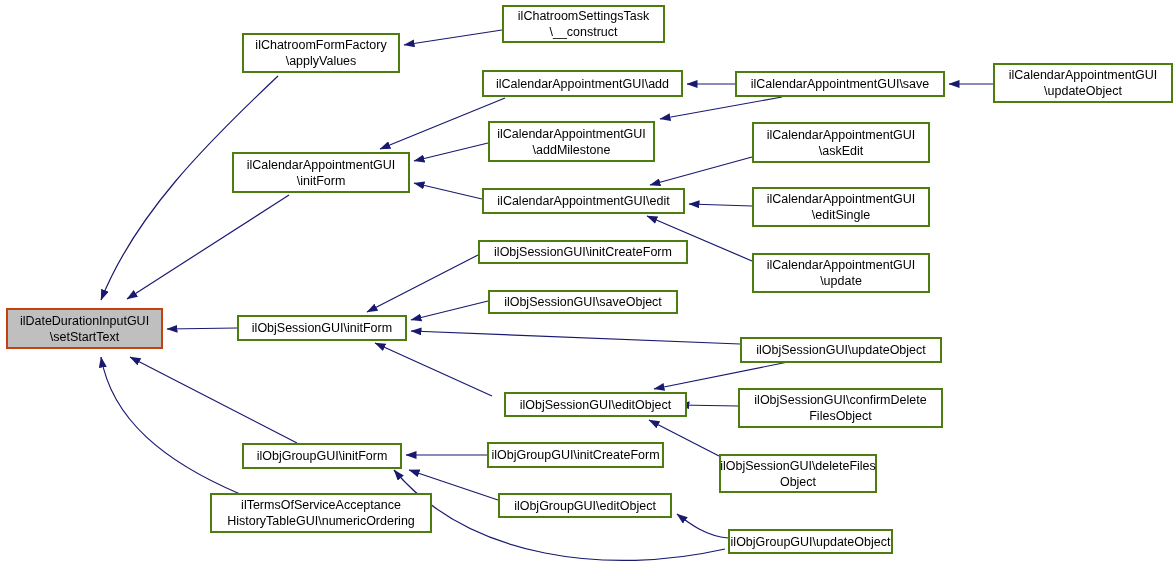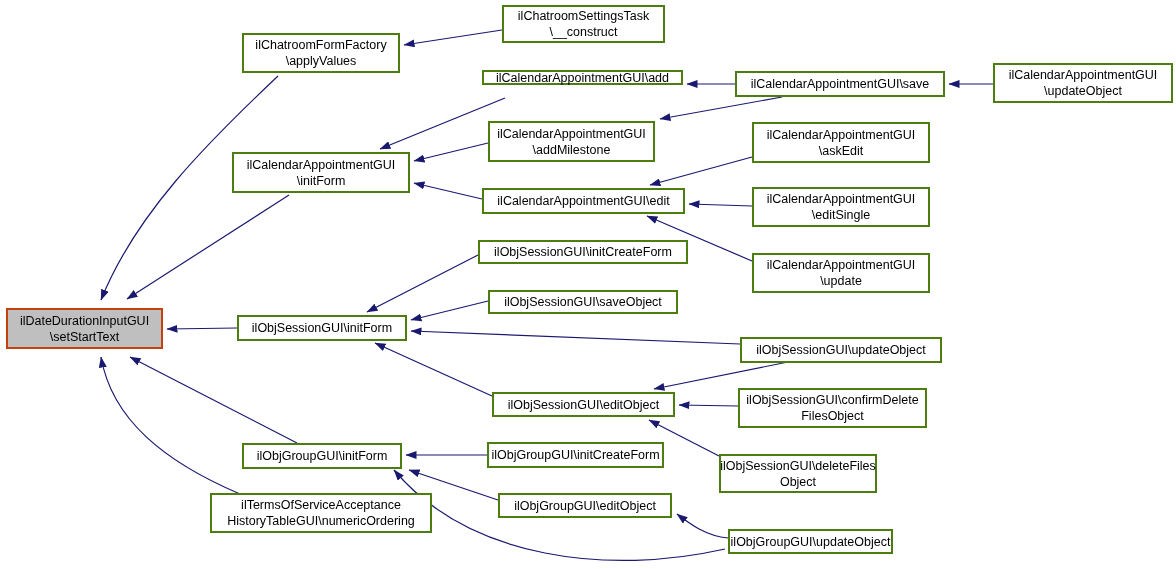--- a/index.html
+++ b/index.html
@@ -80,21 +80,21 @@
       <div class="ln">\applyValues</div>
     </div>
     <div class="node" style="left: 502px; top: 5px; width: 163px; height: 38px;">
       <div class="ln">ilChatroomSettingsTask</div>
       <div class="ln">\__construct</div>
     </div>
     <div class="node" style="left: 232px; top: 152px; width: 178px; height: 41px;">
       <div class="ln">ilCalendarAppointmentGUI</div>
       <div class="ln">\initForm</div>
     </div>
-    <div class="node" style="left: 482px; top: 70px; width: 201px; height: 15px;">
+    <div class="node" style="left: 482px; top: 70px; width: 201px; height: 27px;">
       <div class="ln">ilCalendarAppointmentGUI\add</div>
     </div>
     <div class="node" style="left: 735px; top: 71px; width: 210px; height: 26px;">
       <div class="ln">ilCalendarAppointmentGUI\save</div>
     </div>
     <div class="node" style="left: 993px; top: 63px; width: 180px; height: 40px;">
       <div class="ln">ilCalendarAppointmentGUI</div>
       <div class="ln">\updateObject</div>
     </div>
     <div class="node" style="left: 488px; top: 121px; width: 167px; height: 41px;">
@@ -121,24 +121,24 @@
     </div>
     <div class="node" style="left: 488px; top: 290px; width: 190px; height: 24px;">
       <div class="ln">ilObjSessionGUI\saveObject</div>
     </div>
     <div class="node" style="left: 237px; top: 315px; width: 170px; height: 26px;">
       <div class="ln">ilObjSessionGUI\initForm</div>
     </div>
     <div class="node" style="left: 740px; top: 337px; width: 202px; height: 26px;">
       <div class="ln">ilObjSessionGUI\updateObject</div>
     </div>
-    <div class="node" style="left: 492px; top: 392px; width: 183px; height: 25px; text-align: right;">
+    <div class="node" style="left: 504px; top: 392px; width: 183px; height: 25px; text-align: right;">
       <div class="ln">ilObjSessionGUI\editObject</div>
     </div>
-    <div class="node" style="left: 738px; top: 388px; width: 189px; height: 40px;">
+    <div class="node" style="left: 738px; top: 388px; width: 205px; height: 40px;">
       <div class="ln">ilObjSessionGUI\confirmDelete</div>
       <div class="ln">FilesObject</div>
     </div>
     <div class="node" style="left: 719px; top: 454px; width: 158px; height: 39px;">
       <div class="ln">ilObjSessionGUI\deleteFiles</div>
       <div class="ln">Object</div>
     </div>
     <div class="node" style="left: 242px; top: 443px; width: 160px; height: 26px;">
       <div class="ln">ilObjGroupGUI\initForm</div>
     </div>

